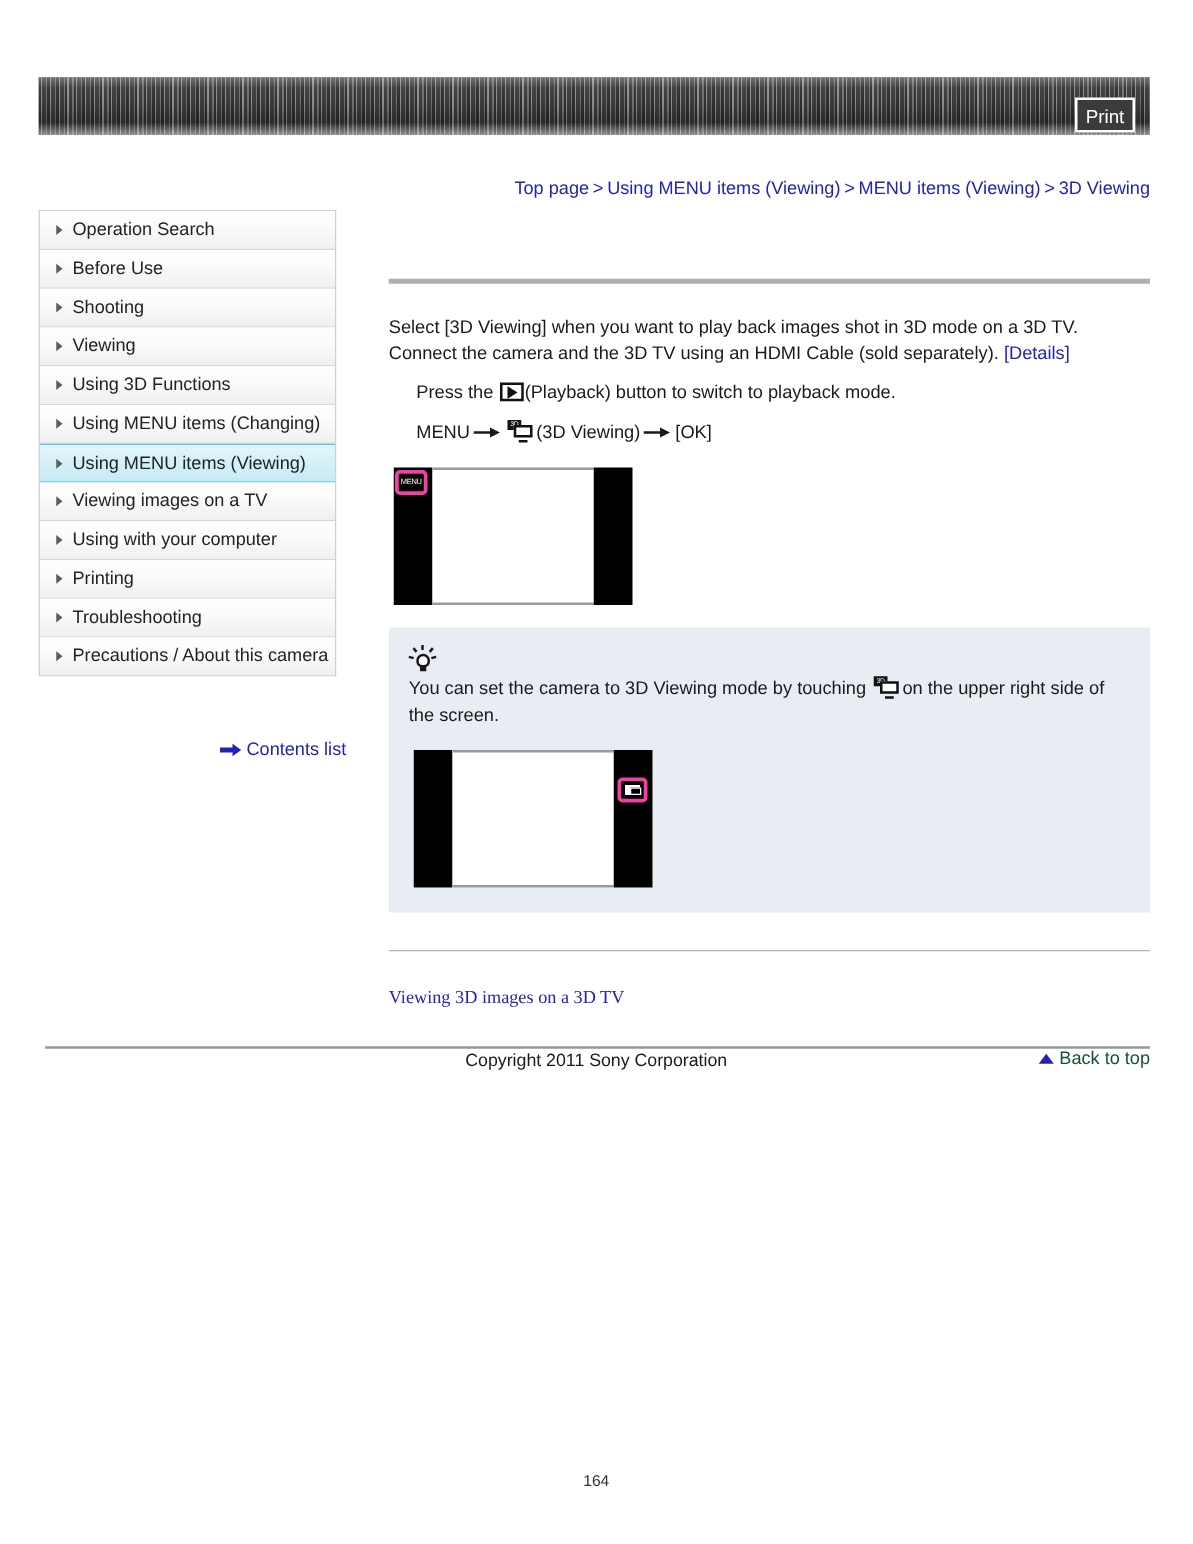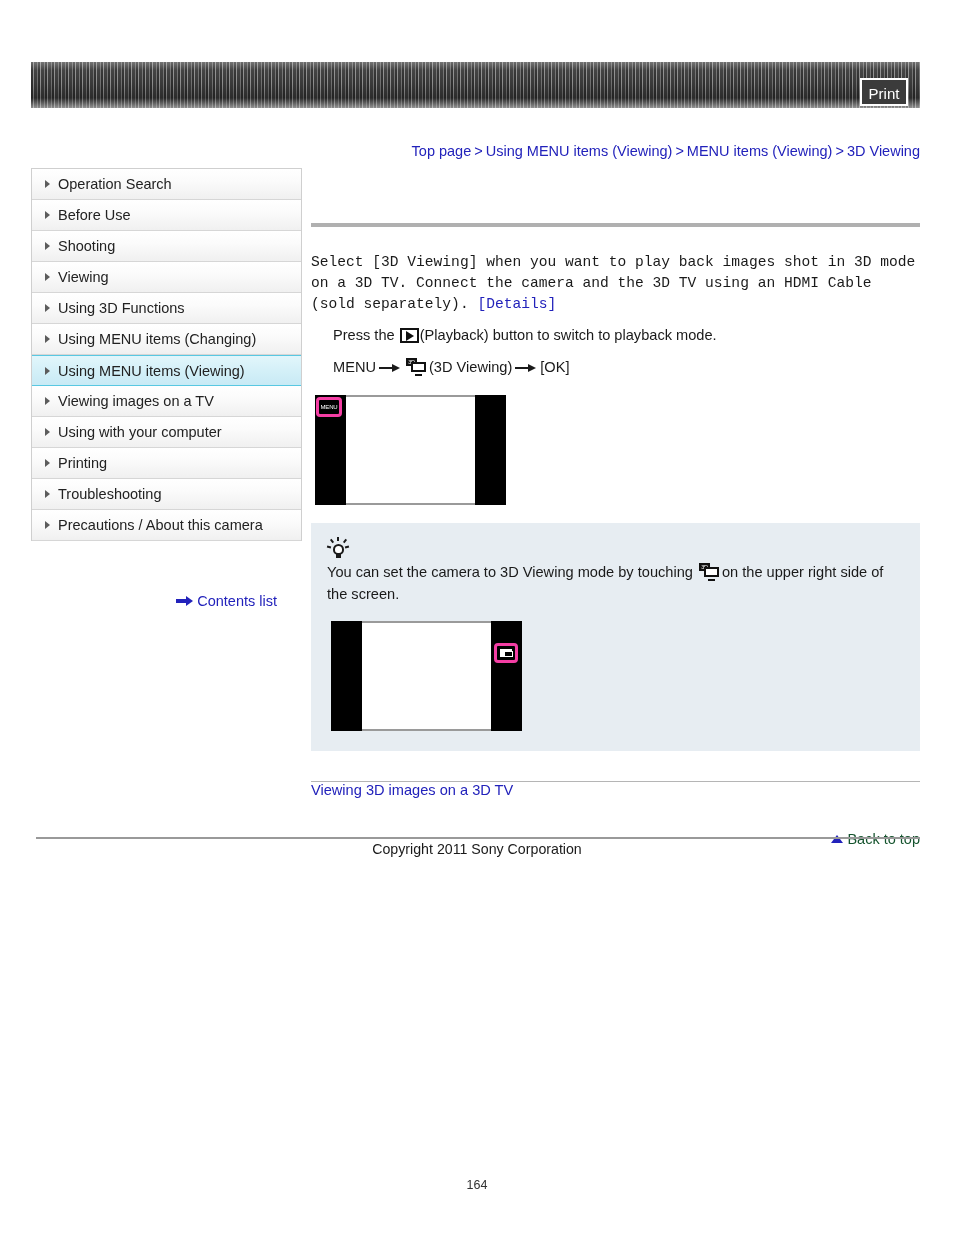--- a/index.html
+++ b/index.html
@@ -67,21 +67,21 @@
   .breadcrumb .sep {
     color: #2222bb;
     margin: 0 3px;
   }
 
   
   .sidebar {
     position: absolute;
     left: 31px;
     top: 168px;
-    width: 271px;
+    width: 238px;
     border: 1px solid #cfcfcf;
     border-bottom: none;
     box-sizing: border-box;
     background: #fdfdfd;
   }
   .nav-item {
     position: relative;
     height: 31px;
     line-height: 31px;
     border-bottom: 1px solid #d6d6d6;
@@ -164,21 +164,20 @@
   .top-rule {
     height: 4px;
     background: #b0b0b0;
     margin-top: 55px;
   }
   .body-text {
     margin-top: 25px;
     font-size: 14.6px;
     line-height: 21px;
     color: #1a1a1a;
-    font-family: Liberation Mono, monospace;
   }
   .body-text .details-link {
     color: #2222bb;
     text-decoration: none;
     cursor: pointer;
   }
   .step-line {
     margin-top: 9px;
     margin-left: 22px;
     font-size: 14.6px;
@@ -421,22 +420,24 @@
     box-sizing: border-box;
   }
 
   
   .bottom-rule {
     margin-top: 30px;
     height: 1px;
     background: #b5b5b5;
   }
   .related-link {
+    margin-top: 29px;
     font-size: 14.6px;
     color: #2222bb;
+    font-family: Liberation Serif, serif;
   }
   .related-link a {
     color: #2222bb;
     text-decoration: none;
     cursor: pointer;
   }
   .back-to-top {
     margin-top: 32px;
     text-align: right;
     font-size: 14.5px;

